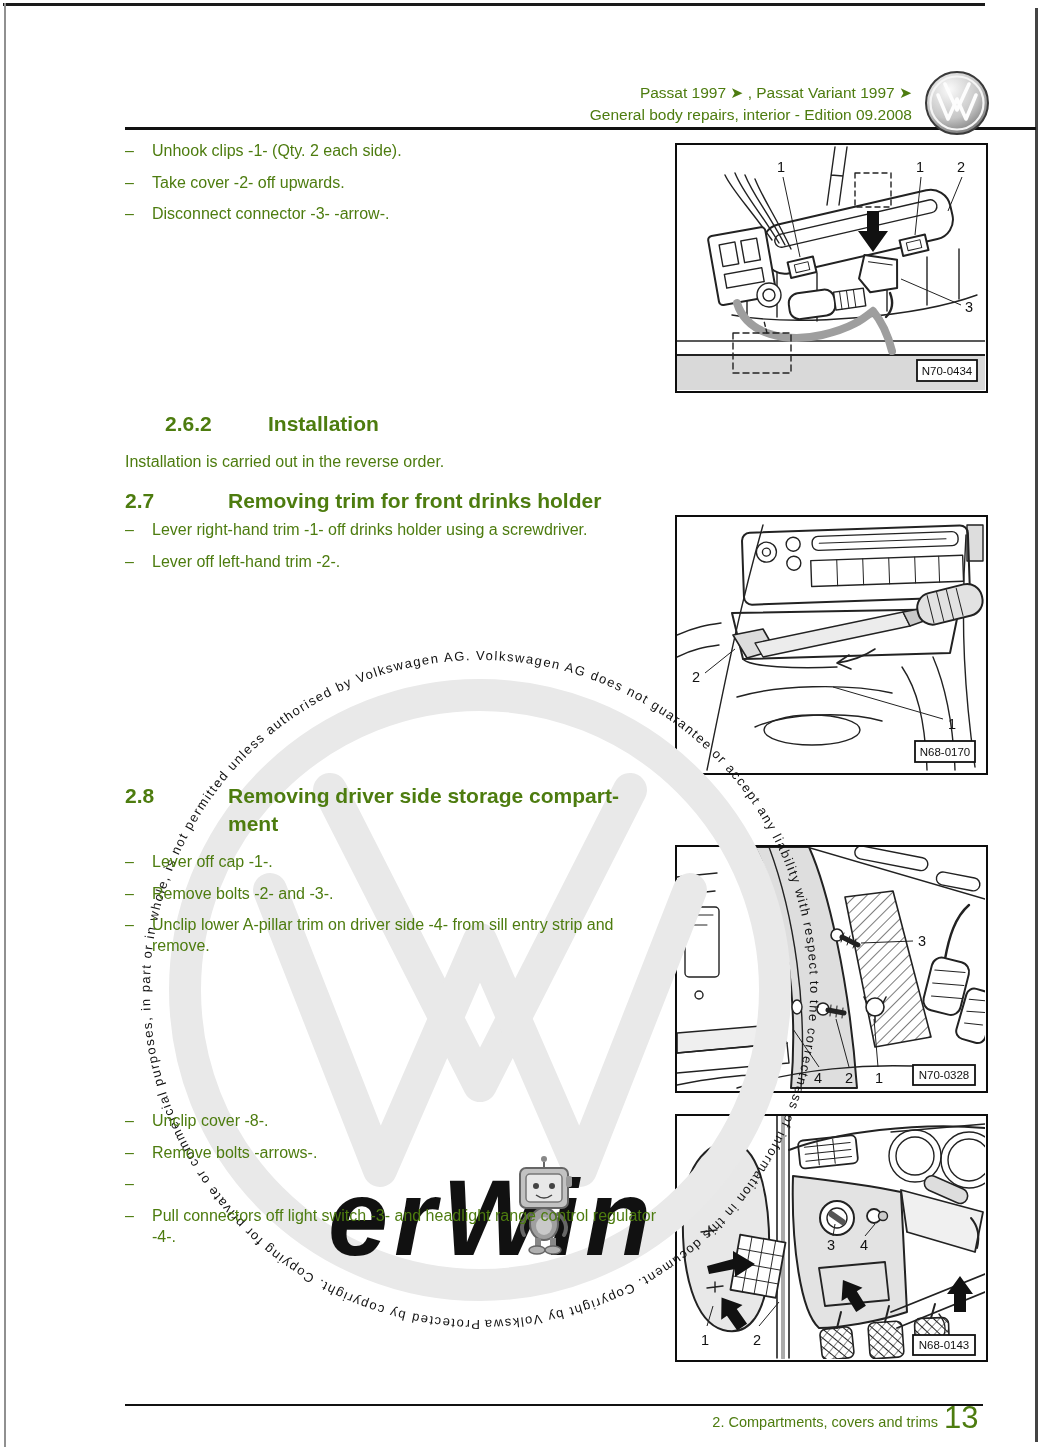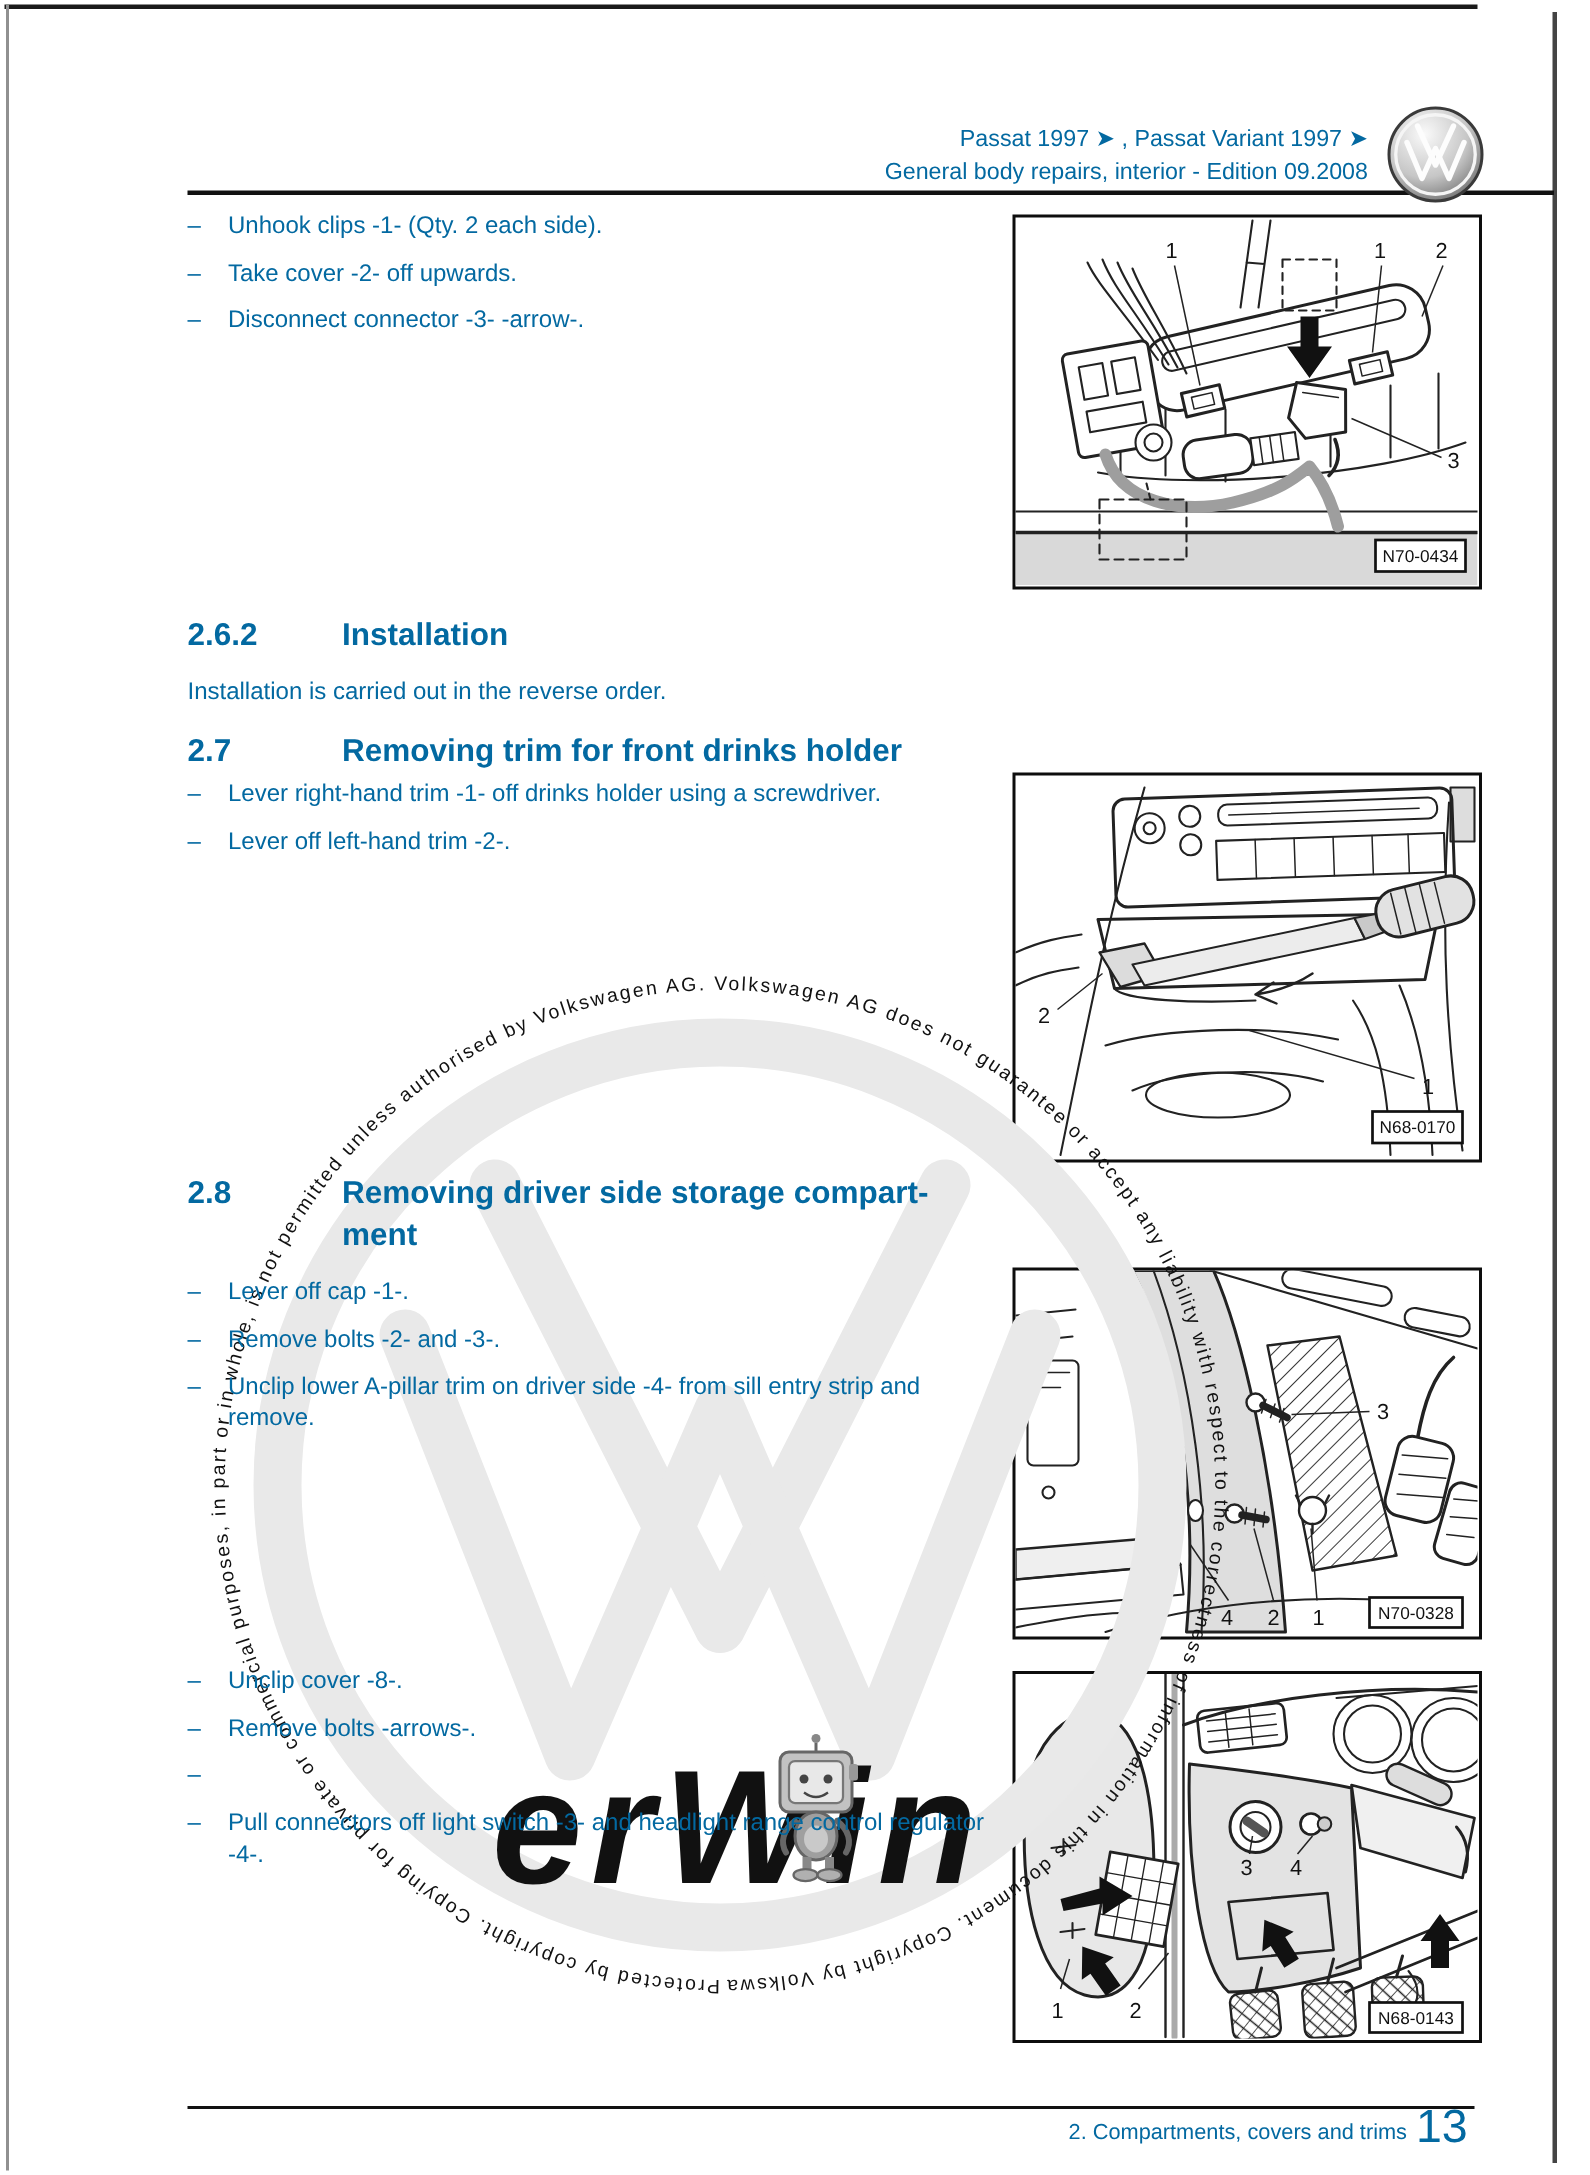--- a/index.html
+++ b/index.html
@@ -1,17 +1,17 @@
 <!DOCTYPE html>
 <html><head>
 <meta charset="utf-8">
 <style>
   html,body{margin:0;padding:0;background:#fff;}
   #page{position:relative;width:1060px;height:1450px;background:#fff;overflow:hidden;
-        font-family:"Liberation Sans","DejaVu Sans",sans-serif;color:#0369a1;}
+        font-family:"Liberation Sans","DejaVu Sans",sans-serif;color:#4d7c0f;}
   .abs{position:absolute;}
   
   #b-top{left:3px;top:3px;width:982px;height:3px;background:#1a1a1a;}
   #b-left{left:4px;top:3px;width:2px;height:1444px;background:#909090;}
   #b-right{left:1035px;top:8px;width:3px;height:1434px;background:#444;}
   
   #hdr-text{left:390px;top:82px;width:522px;text-align:right;font-size:15.5px;line-height:21.5px;z-index:3;}
   #hdr-logo{left:924px;top:70px;width:66px;height:66px;z-index:3;}
   #hdr-rule{left:125px;top:127px;width:911px;height:2.5px;background:#111;z-index:2;}
   
@@ -79,21 +79,21 @@
     <li>
         <span class="dash">–</span>
         <span>Take cover -2- off upwards.</span>
       </li>
     <li>
         <span class="dash">–</span>
         <span>Disconnect connector -3- -arrow-.</span>
       </li>
   </ul>
 
-  <div class="abs txt heading" style="top:410px;">
+  <div class="abs txt heading" style="top:410px;margin-left:40px;">
     <span class="num">2.6.2</span>
     <span>Installation</span>
   </div>
   <div class="abs txt bodytext" style="top:451px;">Installation is carried out in the reverse order.</div>
 
   <div class="abs txt heading" style="top:487px;">
     <span class="num">2.7</span>
     <span>Removing trim for front drinks holder</span>
   </div>
   <ul class="abs txt bullets" style="top:519px;">

